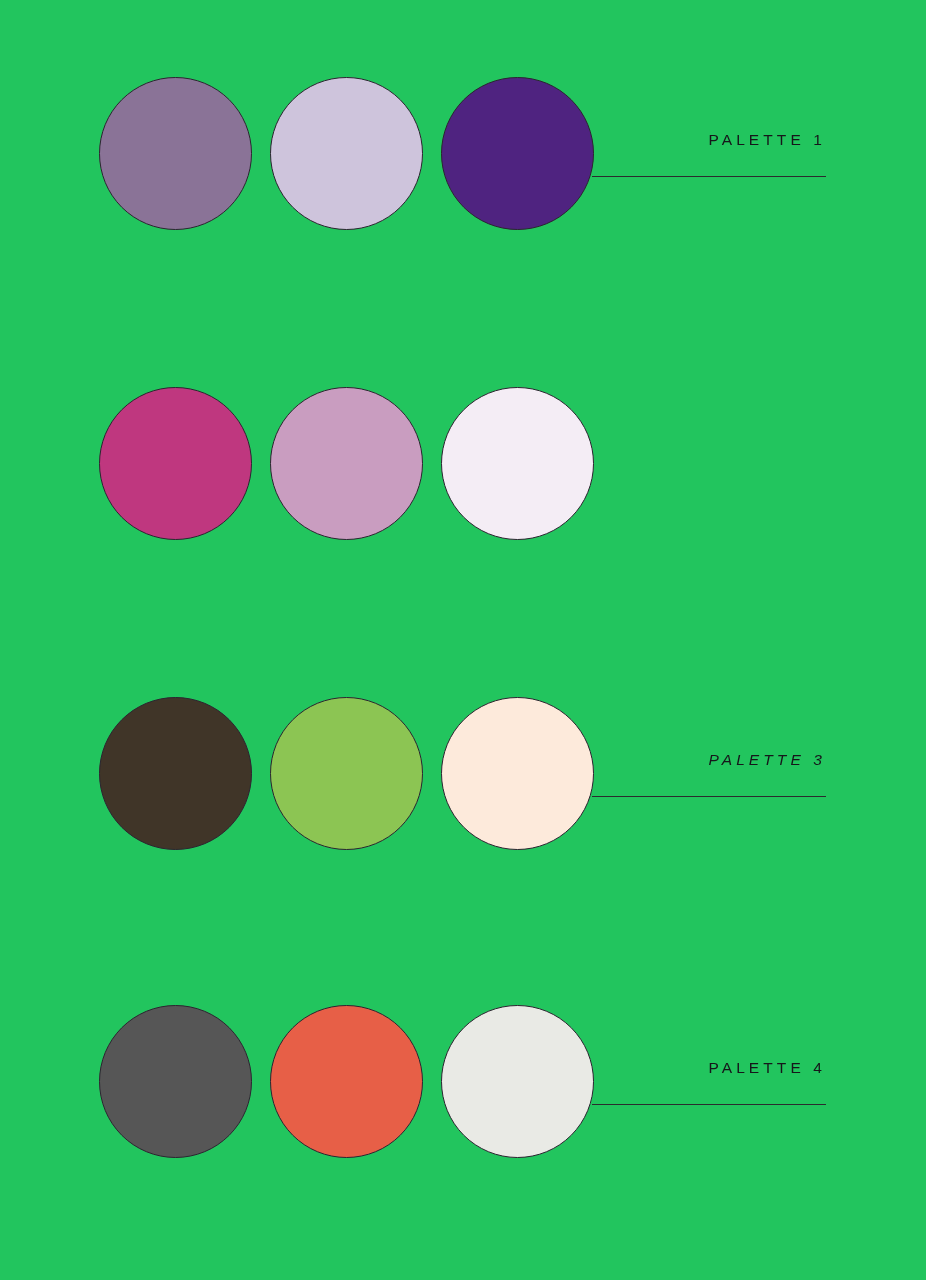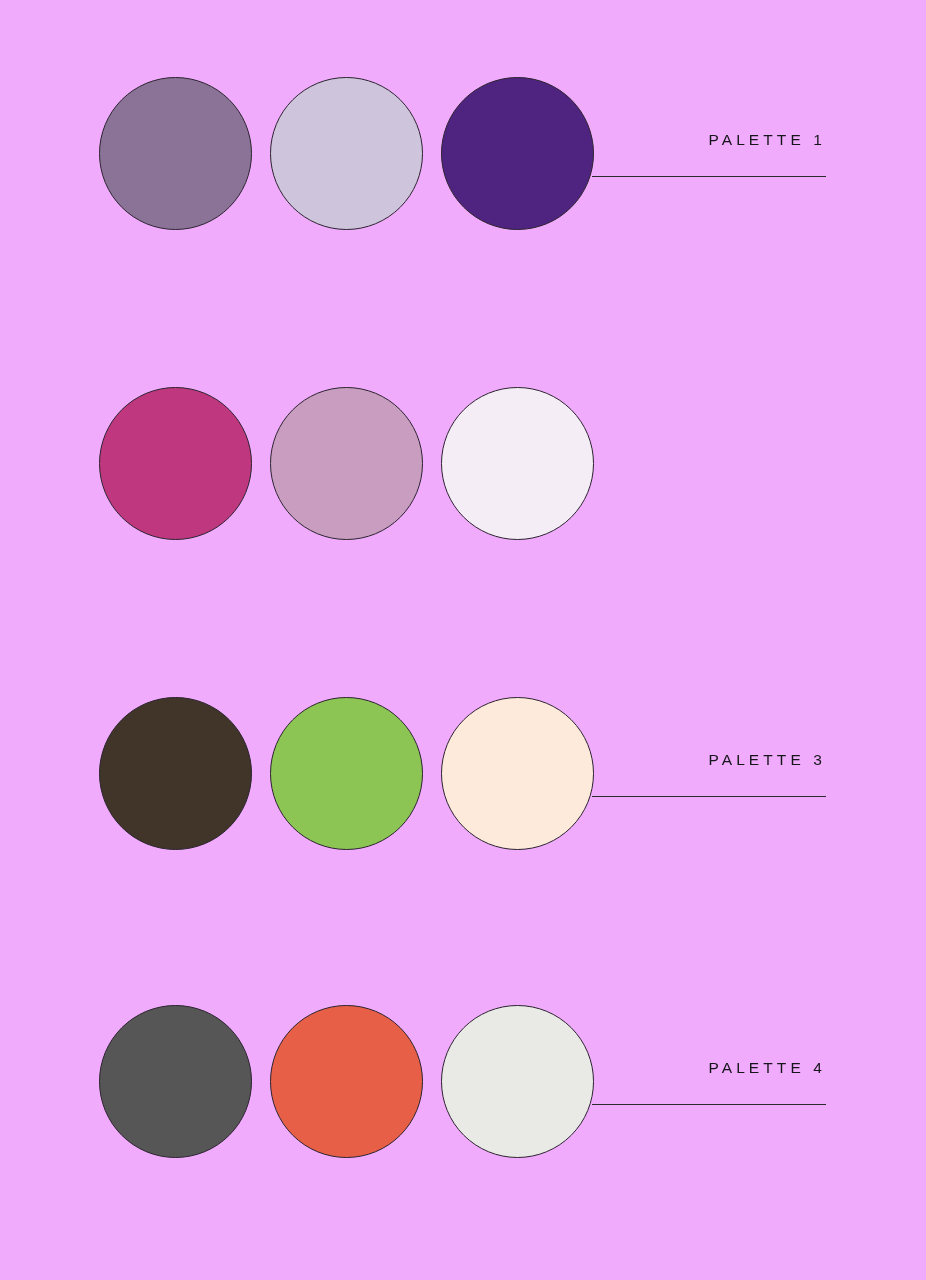--- a/index.html
+++ b/index.html
@@ -77,21 +77,21 @@
     left: 2px;
     right: 0;
     top: 99px;
     height: 1px;
     background: #2b2b2e;
   }
 </style>
 </head>
 <body style="background: rgb(227, 226, 221);">
 
-<div class="poster" style="background: #f0abfc;">
+<div class="poster" style="background: #22c55e;">
 
   <div class="palette-row" style="top:0px;">
     <div class="swatches">
       <div class="swatch s1" style="background-color: rgb(138, 115, 151); border-color: rgb(44, 36, 48);"></div>
       <div class="swatch s2" style="background-color: rgb(206, 196, 220); border-color: rgb(44, 36, 48);"></div>
       <div class="swatch s3" style="background-color: rgb(79, 35, 128); border-color: rgb(44, 36, 48);"></div>
     </div>
     <div class="label-group">
       <div class="palette-label" style="color: rgb(22, 22, 26);">PALETTE 1</div>
       <div class="label-rule"></div>
@@ -99,21 +99,21 @@
   </div>
 
   <div class="palette-row" style="top:310px;">
     <div class="swatches">
       <div class="swatch s1" style="background-color: rgb(191, 55, 127); border-color: rgb(44, 36, 48);"></div>
       <div class="swatch s2" style="background-color: rgb(201, 157, 192); border-color: rgb(44, 36, 48);"></div>
       <div class="swatch s3" style="background-color: rgb(244, 237, 245); border-color: rgb(44, 36, 48);"></div>
     </div>
   </div>
 
-  <div class="palette-row" style="top:620px;">
+  <div class="palette-row" style="top:620px;font-style:italic;">
     <div class="swatches">
       <div class="swatch s1" style="background-color: rgb(64, 53, 40); border-color: rgb(44, 36, 48);"></div>
       <div class="swatch s2" style="background-color: rgb(140, 197, 83); border-color: rgb(44, 36, 48);"></div>
       <div class="swatch s3" style="background-color: rgb(253, 234, 219); border-color: rgb(44, 36, 48);"></div>
     </div>
     <div class="label-group">
       <div class="palette-label" style="color: rgb(22, 22, 26);">PALETTE 3</div>
       <div class="label-rule"></div>
     </div>
   </div>

